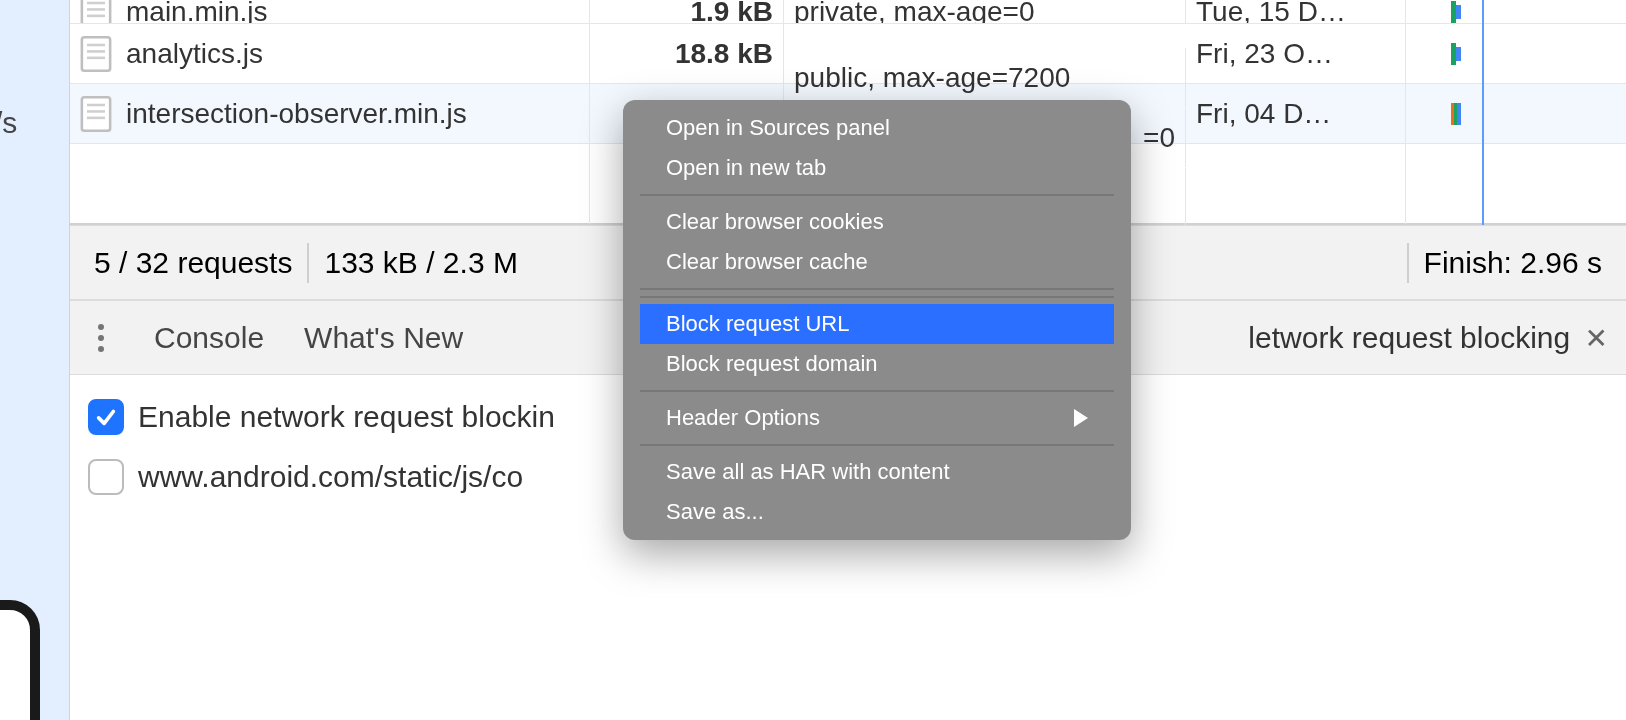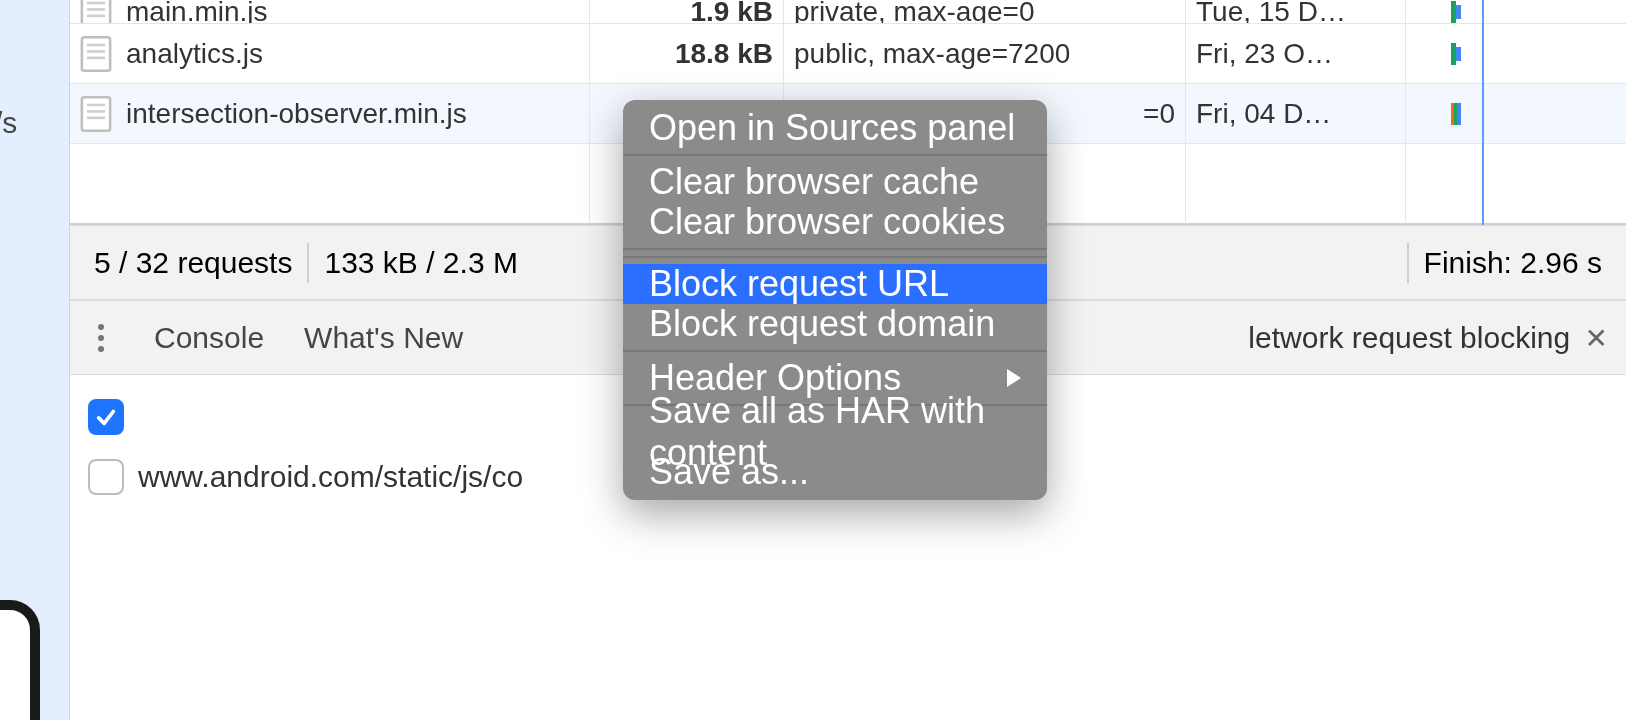--- a/index.html
+++ b/index.html
@@ -4,21 +4,21 @@
 <style>
   * { box-sizing: border-box; margin: 0; padding: 0; }
   html, body { width: 1626px; height: 720px; font-family: -apple-system, BlinkMacSystemFont, "Segoe UI", Arial, sans-serif; font-size: 28px; color: #333; background: #fff; overflow: hidden; }
   .root { position: relative; width: 1626px; height: 720px; }
   .left-strip { position: absolute; left: 0; top: 0; width: 70px; height: 100%; background: #e3efff; border-right: 1px solid #d3d3d3; }
   .left-label { position: absolute; left: -6px; top: 106px; font-size: 30px; color: #454545; }
   .main { position: absolute; left: 70px; top: 0; right: 0; bottom: 0; }
 
   
   .table { position: absolute; left: 0; top: 0; right: 0; height: 225px; border-bottom: 2px solid #d0d0d0; background: #fff; }
-  .row { display: flex; align-items: flex-end; height: 60px; border-bottom: 1px solid #e6e6e6; }
+  .row { display: flex; align-items: flex-start; height: 60px; border-bottom: 1px solid #e6e6e6; }
   .row.alt { background: #f3f8ff; }
   .row.first { height: 24px; overflow: hidden; align-items: flex-end; border-bottom: 1px solid #e6e6e6;}
   .cell { display: flex; align-items: center; padding: 0 10px; height: 100%; border-right: 1px solid #e6e6e6; white-space: nowrap; overflow: hidden; }
   .cell.name { width: 520px; }
   .cell.size { width: 194px; justify-content: flex-end; font-weight: bold; }
   .cell.cache { width: 402px; margin-top: 24px; }
   .cell.date { width: 220px; }
   .cell.wf { width: 100px; border-right: none; justify-content: center; }
   .row.first .cell { padding-bottom: 0; line-height: 1; }
   .file-icon { width: 32px; height: 36px; margin-right: 14px; flex: 0 0 auto; }
@@ -47,21 +47,21 @@
   .spacer { flex: 1; }
 
   
   .drawer-body { position: absolute; left: 0; right: 0; top: 375px; bottom: 0; background: #fff; padding: 12px 18px; }
   .check-row { display:flex; align-items:center; gap:14px; height:60px; font-size:30px; }
   .checkbox { width:36px; height:36px; border-radius:8px; border:2px solid #bcbcbc; display:flex; align-items:center; justify-content:center; flex:0 0 auto; }
   .checkbox.checked { background:#1e73ff; border-color:#1e73ff; }
   .checkbox.checked svg { width:22px; height:22px; }
 
   
-  .ctxmenu { position:absolute; left: 623px; top: 100px; width: 424px; background: #8b8b8b; border-radius: 12px; box-shadow: 0 14px 40px rgba(0,0,0,0.35); color: #fff; font-size: 36px; padding: 8px 0; }
+  .ctxmenu { position:absolute; left: 623px; top: 100px; width: 508px; background: #8b8b8b; border-radius: 12px; box-shadow: 0 14px 40px rgba(0,0,0,0.35); color: #fff; font-size: 22px; padding: 8px 17px; }
   .ctxitem { display:flex; align-items:center; justify-content:space-between; padding: 4px 26px; height: 40px; }
   .ctxitem.highlight { background:#2a6fff; }
   .ctxsep { height:2px; background:#777; margin: 6px 0; }
   .sub-arrow { width:0; height:0; border-left:14px solid #fff; border-top:9px solid transparent; border-bottom:9px solid transparent; }
 
   
   .device-outline { position:absolute; left:-40px; bottom:-50px; width:80px; height:170px; border:10px solid #1a1a1a; border-radius:30px; background:#fff; }
 
 </style>
 </head>
@@ -171,39 +171,43 @@
       </div>
     </div>
 
     <div class="drawer-body">
       <div class="check-row">
         <span class="checkbox checked">
           <svg viewBox="0 0 24 24">
               <polyline points="4,13 10,19 20,6" fill="none" stroke="#fff" stroke-width="4" stroke-linecap="round" stroke-linejoin="round"></polyline>
             </svg>
         </span>
+        <span>Enable network request blockin</span>
       </div>
       <div class="check-row">
         <span class="checkbox"></span>
         <span>www.android.com/static/js/co</span>
       </div>
     </div>
 
   </div>
 
   <div class="ctxmenu">
     <div class="ctxitem">
         <span>Open in Sources panel</span>
       </div>
-    <div class="ctxsep"></div>
+    <div class="ctxitem">
+        <span>Open in new tab</span>
+      </div>
+    <div class="ctxsep"></div>
+    <div class="ctxitem">
+        <span>Clear browser cookies</span>
+      </div>
     <div class="ctxitem">
         <span>Clear browser cache</span>
-      </div>
-    <div class="ctxitem">
-        <span>Clear browser cookies</span>
       </div>
     <div class="ctxsep"></div>
     <div class="ctxsep"></div>
     <div class="ctxitem highlight">
         <span>Block request URL</span>
       </div>
     <div class="ctxitem">
         <span>Block request domain</span>
       </div>
     <div class="ctxsep"></div>

